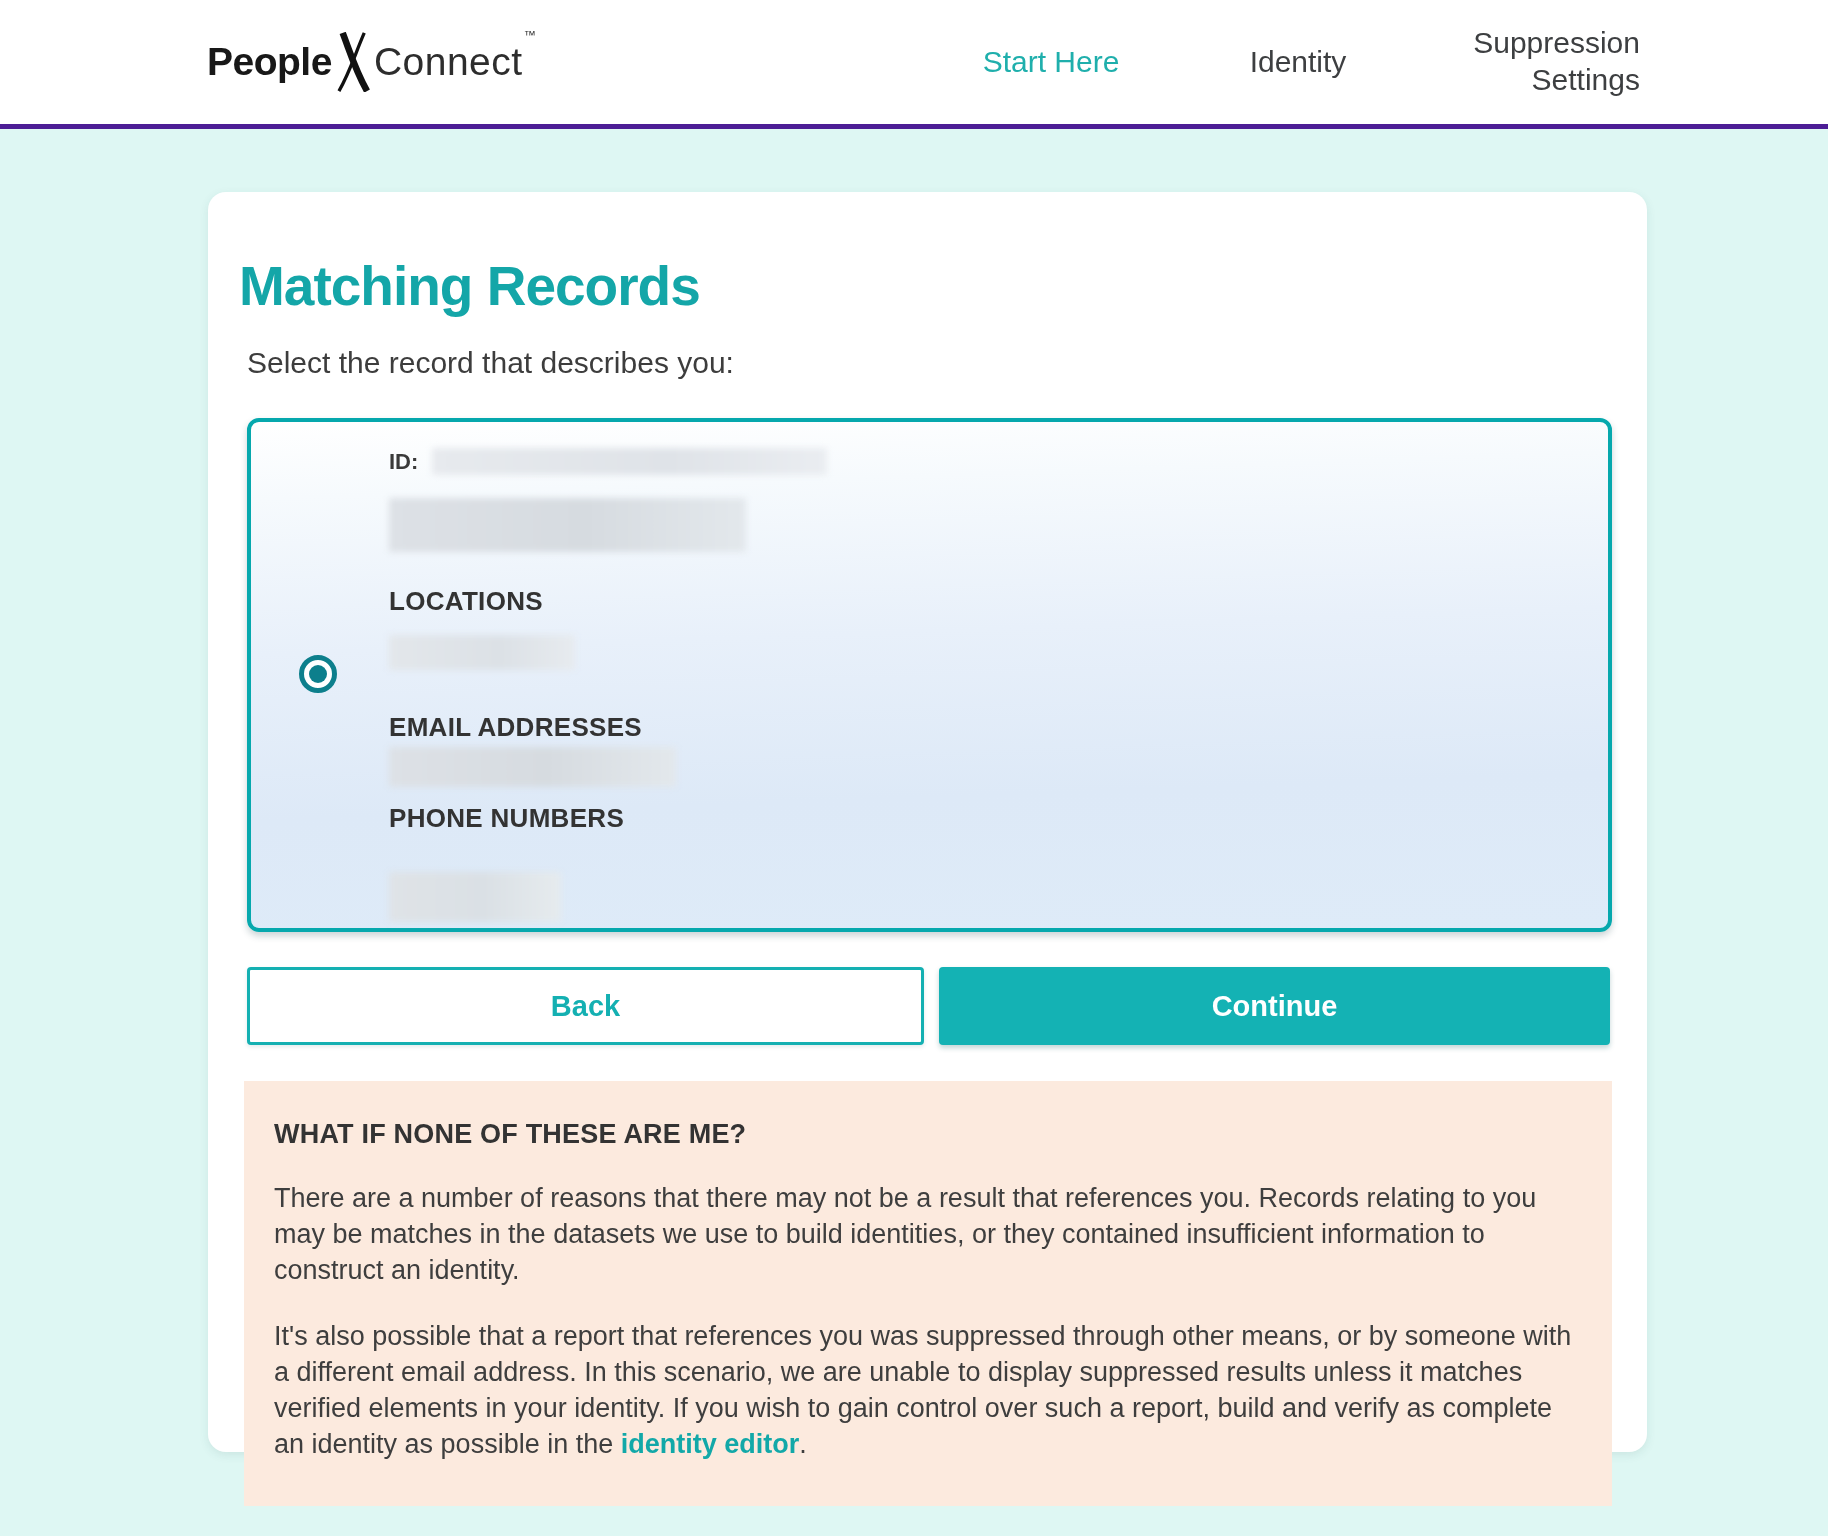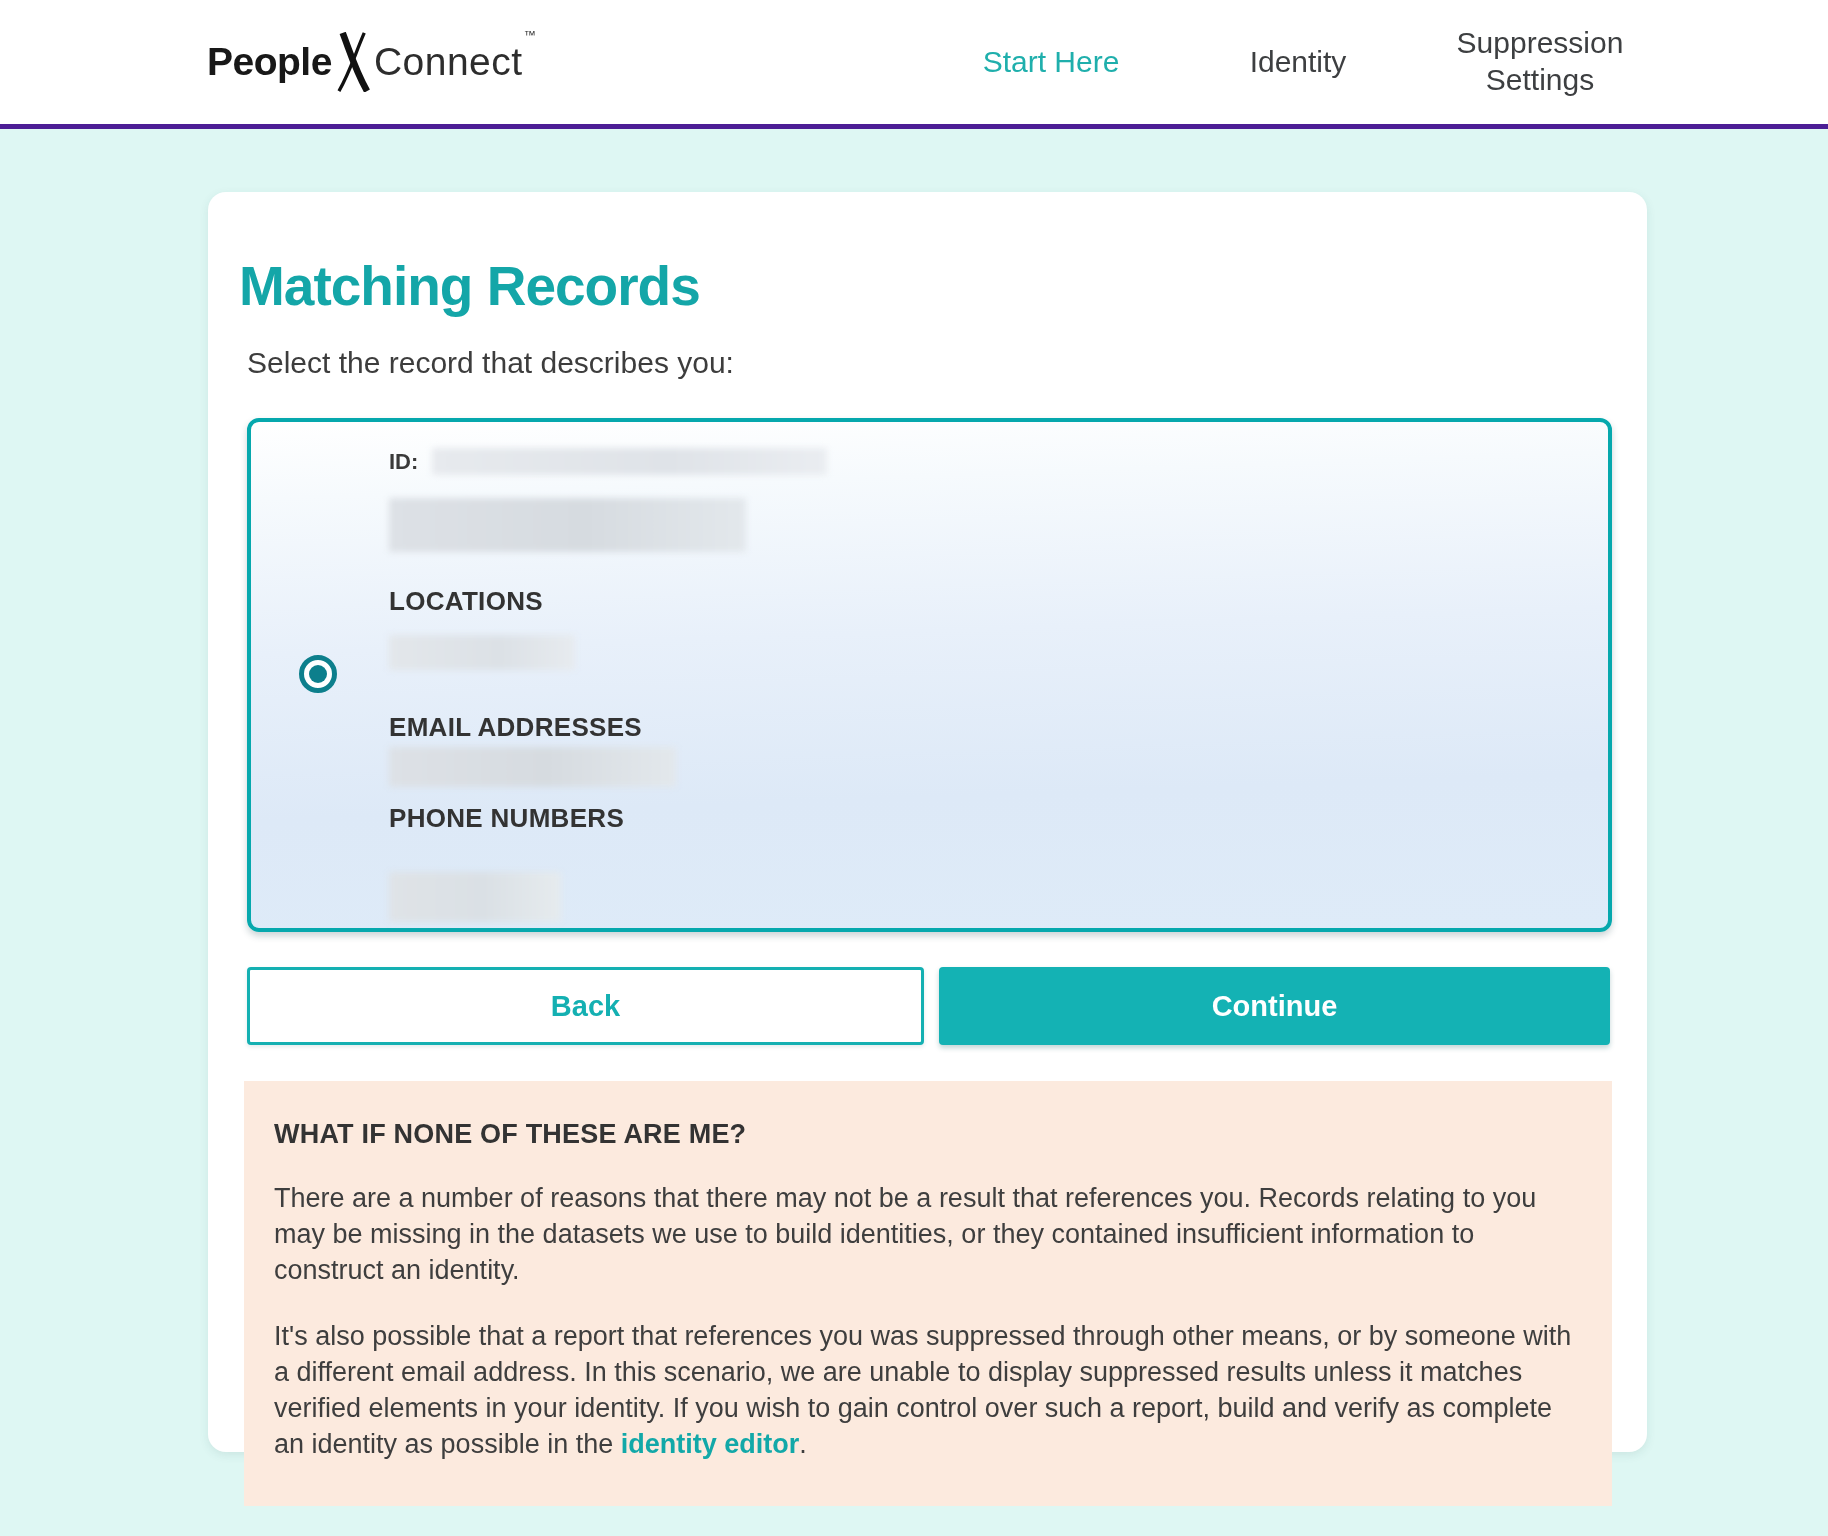--- a/index.html
+++ b/index.html
@@ -32,21 +32,21 @@
 
   .nav-item {
     position:absolute; top:50%;
     transform:translate(-50%,-50%);
     font-size:30px; color:#3d3f41;
     text-decoration:none; cursor:pointer;
     text-align:center; line-height:1.23;
   }
   .nav-start { left:1051px; color:#1fafac; }
   .nav-identity { left:1298px; }
-  .nav-suppression { left:1540px; width:200px; }
+  .nav-suppression { left:1540px; width:200px;text-align:right; }
 
   
   .card {
     position:absolute;
     left:208px; top:192px;
     width:1439px; height:1260px;
     background:#ffffff;
     border-radius:18px;
     box-shadow:0 3px 10px rgba(40,90,90,0.10);
   }
@@ -190,17 +190,17 @@
       </div>
     </div>
 
     <div class="btn-row">
       <button class="btn btn-back">Back</button>
       <button class="btn btn-continue">Continue</button>
     </div>
 
     <div class="info-box">
       <h4 class="info-heading">WHAT IF NONE OF THESE ARE ME?</h4>
-      <p>There are a number of reasons that there may not be a result that references you. Records relating to you may be missing in the datasets we use to build identities, or they contained insufficient information to construct an identity.</p>
+      <p>There are a number of reasons that there may not be a result that references you. Records relating to you may be matches in the datasets we use to build identities, or they contained insufficient information to construct an identity.</p>
       <p><span>It's also possible that a report that references you was suppressed through other means, or by someone with a different email address. In this scenario, we are unable to display suppressed results unless it matches verified elements in your identity. If you wish to gain control over such a report, build and verify as complete an identity as possible in the </span><a class="identity-link">identity editor</a><span>.</span></p>
     </div>
   </section>
 </main>
 
 </body></html>

